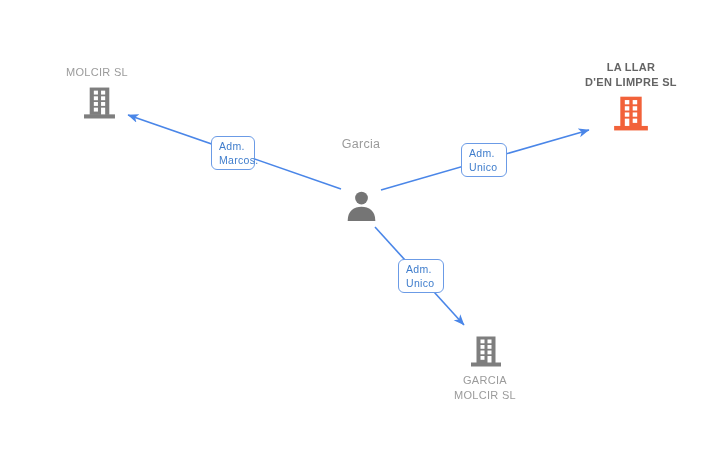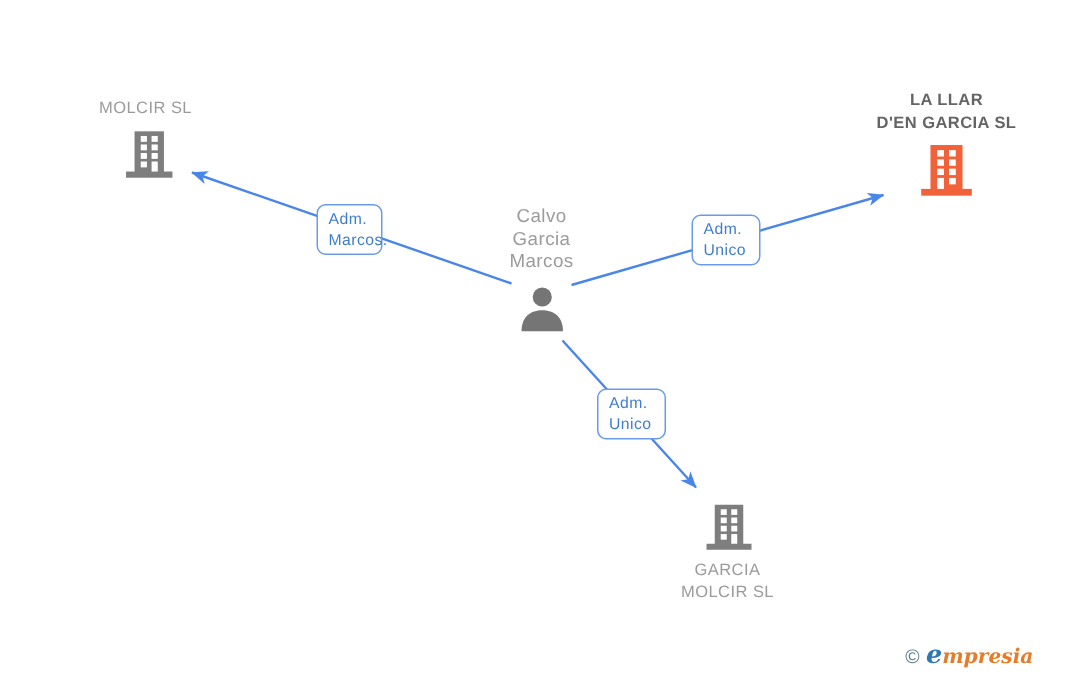--- a/index.html
+++ b/index.html
@@ -81,43 +81,41 @@
         <rect x="17.5" y="10" width="4" height="3.8"></rect>
       <rect x="10.5" y="15.5" width="4" height="3.8"></rect>
         <rect x="17.5" y="15.5" width="4" height="3.8"></rect>
       <rect x="10.5" y="21" width="4" height="3.8"></rect>
       <rect x="17.5" y="21" width="4" height="6.5"></rect>
     </g>
   </svg>
 
   <div class="node-label highlight" style="left:576px;top:60px;width:110px;">
     <span>LA LLAR</span>
-    <span>D'EN GARCIA SL</span>
+    <span>D'EN LIMPRE SL</span>
   </div>
   <svg class="icon" style="left:613px;top:95px;" width="36" height="36" viewBox="0 0 32 32">
     <g fill="var(--building_orange,#f2623a)">
       <rect x="1" y="27.5" width="30" height="4"></rect>
       <rect x="6.5" y="1.5" width="19" height="26.5"></rect>
     </g>
     <g fill="#ffffff">
       <rect x="10.5" y="4.5" width="4" height="3.8"></rect>
         <rect x="17.5" y="4.5" width="4" height="3.8"></rect>
       <rect x="10.5" y="10" width="4" height="3.8"></rect>
         <rect x="17.5" y="10" width="4" height="3.8"></rect>
       <rect x="10.5" y="15.5" width="4" height="3.8"></rect>
         <rect x="17.5" y="15.5" width="4" height="3.8"></rect>
       <rect x="17.5" y="21" width="4" height="3.8"></rect>
       <rect x="10.5" y="21" width="4" height="6.5"></rect>
     </g>
   </svg>
 
   <div class="person-label" style="left:311px;top:137px;width:100px;">
-    <span>Calvo</span>
     <span>Garcia</span>
-    <span>Marcos</span>
   </div>
   <svg class="icon" style="left:344px;top:189px;" width="35" height="34" viewBox="0 0 32 32">
     <g fill="var(--person_gray,#757575)">
       <circle cx="16" cy="8.5" r="6"></circle>
       <path d="M3,30 C3,20.5 9,16.8 16,16.8 C23,16.8 29,20.5 29,30 Z"></path>
     </g>
   </svg>
 
   <svg class="icon" style="left:470px;top:335px;" width="32" height="32" viewBox="0 0 32 32">
     <g fill="var(--building_gray,#7e7e7e)">
@@ -146,18 +144,14 @@
   </div>
   <div class="rel-box" style="left:461px;top:143px;width:46px;height:34px;">
     <span>Adm.</span>
     <span>Unico</span>
   </div>
   <div class="rel-box" style="left:398px;top:259px;width:46px;height:34px;">
     <span>Adm.</span>
     <span>Unico</span>
   </div>
 
-  <div class="watermark">
-    <span class="copy">©</span>
-    <span class="brand-e">e</span><span class="brand-rest">mpresia</span>
-  </div>
 
 </div>
 
 </body></html>

